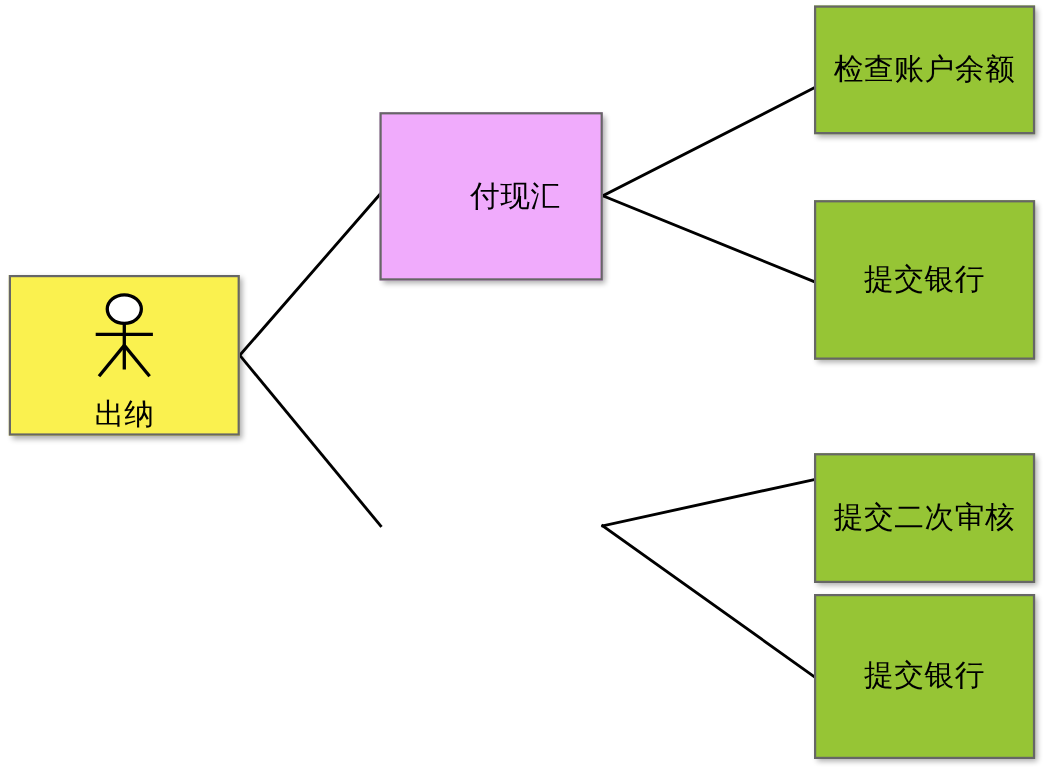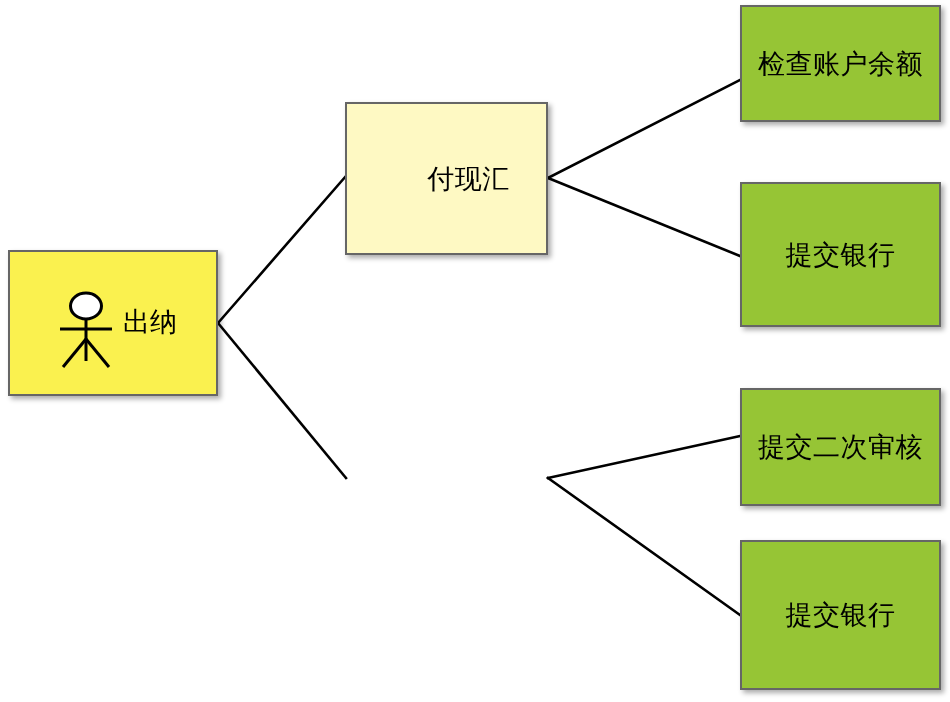--- a/index.html
+++ b/index.html
@@ -42,25 +42,25 @@
   }
   .node-label {
     font-size: 27px;
     line-height: 1.15;
     color: #000000;
     letter-spacing: 0.5px;
     white-space: nowrap;
   }
   .actor-node {
     background: #faf14f;
-    flex-direction: row;
-    justify-content: center;
+    flex-direction: column;
+    justify-content: space-between;
   }
   .usecase-node {
-    background: #fef9c3;
+    background: #f0abfc;
     padding-left: 44px;
   }
   .task-node {
     background: #96c535;
   }
   
   .actor-figure {
     margin-top: 14px;
     width: 74px;
     height: 78px;
@@ -111,21 +111,21 @@
 
 
   <div class="node task-node" style="left:740px; top:5px; width:201px; height:117px;">
     <span class="node-label">检查账户余额</span>
   </div>
 
   <div class="node task-node" style="left:740px; top:182px; width:201px; height:145px;">
     <span class="node-label">提交银行</span>
   </div>
 
-  <div class="node task-node" style="left:740px; top:388px; width:201px; height:118px;">
+  <div class="node task-node" style="left:740px; top:412px; width:201px; height:118px;">
     <span class="node-label">提交二次审核</span>
   </div>
 
   <div class="node task-node" style="left:740px; top:540px; width:201px; height:150px;">
     <span class="node-label">提交银行</span>
   </div>
 
 </div>
 
 </body></html>

